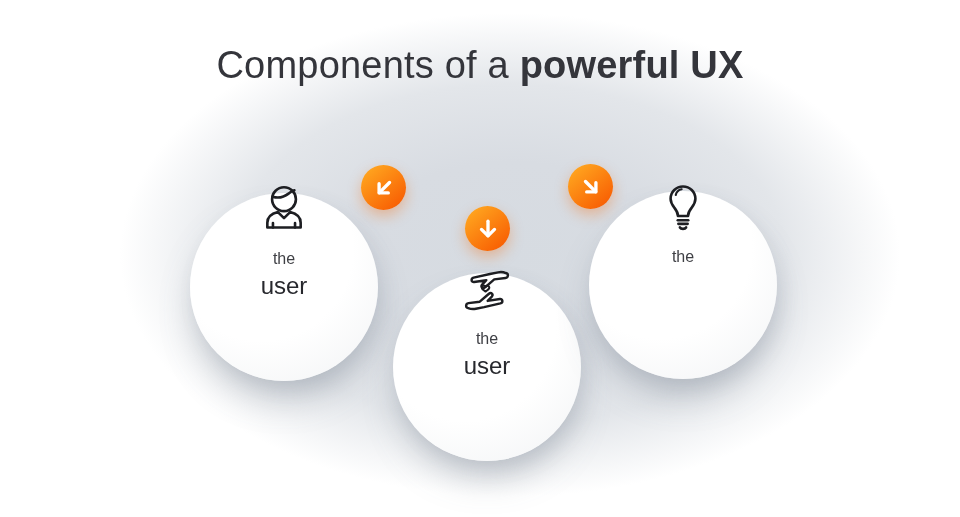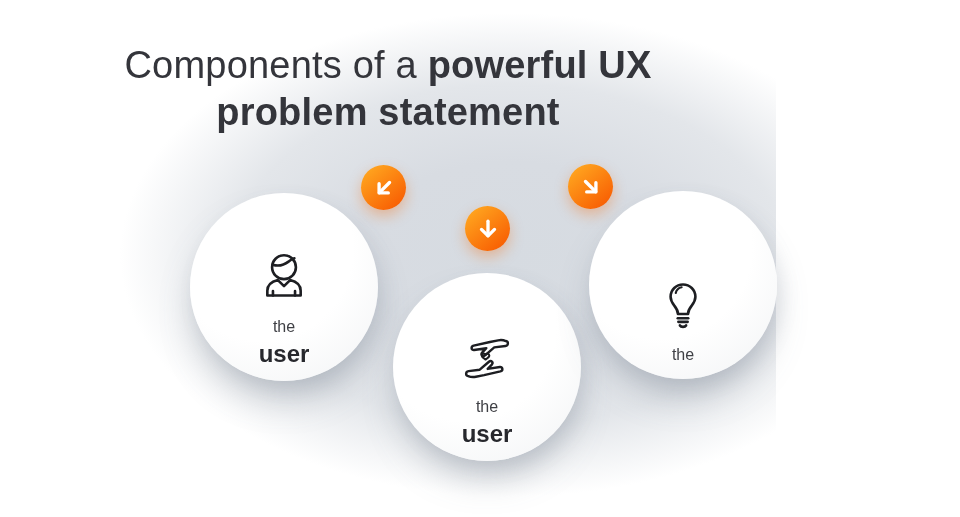--- a/index.html
+++ b/index.html
@@ -2,21 +2,21 @@
 <html><head>
 <meta charset="utf-8">
 <style>
   html,body{margin:0;padding:0;}
   body{
     width:960px;height:517px;
     font-family:"Liberation Sans","DejaVu Sans",sans-serif;
     background:#ffffff;overflow:hidden;
   }
   .stage{
-    position:relative;width:776px;height:517px;
+    position:relative;width:960px;height:517px;
     background:
       radial-gradient(ellipse 500px 310px at 510px 255px,
         #d6dbe1 0%, #dcе0e5 0%, #d8dce2 30%, #e3e6ea 55%, rgba(255,255,255,0) 78%),
       #ffffff;
   }
   
   .stage{
     background:
       radial-gradient(ellipse 500px 310px at 510px 255px,
         #d6dbe1 0%, #d8dce2 30%, #e3e6ea 55%, rgba(255,255,255,0) 78%),
@@ -27,32 +27,32 @@
     text-align:center;
     font-size:38px;line-height:1.24;
     font-weight:400;color:#34353b;
     letter-spacing:0.2px;
   }
   .title b{font-weight:700;}
   .circle{
     position:absolute;width:188px;height:188px;border-radius:50%;
     background:radial-gradient(circle at 38% 30%, #ffffff 52%, #f6f7f8 82%, #eef0f3 100%);
     box-shadow:0 22px 35px -6px rgba(104,114,130,0.35), 6px 8px 18px rgba(120,130,145,0.10);
-    display:flex;flex-direction:column;align-items:center;justify-content:flex-end;
+    display:flex;flex-direction:column;align-items:center;justify-content:flex-start;
   }
   .circle-inner{
     display:flex;flex-direction:column;align-items:center;
     transform:translateY(-12px);
   }
   .circle-user{left:190px;top:193px;}
   .circle-need{left:393px;top:273px;}
   .circle-insight{left:589px;top:191px;}
   .circle .icon{margin-bottom:4px;}
   .circle .the{font-size:16px;color:#3e3f44;line-height:1.5;}
-  .circle .label{font-size:24px;font-weight:700;color:#27282d;line-height:1.25;}
+  .circle .label{font-size:24px;font-weight:400;color:#27282d;line-height:1.25;}
   .badge{
     position:absolute;width:45px;height:45px;border-radius:50%;
     background:linear-gradient(140deg,#ffa41e 12%,#f85f03 88%);
     box-shadow:0 6px 14px rgba(243,105,12,0.35);
     display:flex;align-items:center;justify-content:center;
   }
   .badge-left{left:361px;top:165px;}
   .badge-middle{left:465px;top:206px;}
   .badge-right{left:568px;top:164px;}
   .badge svg{display:block;}
@@ -61,21 +61,20 @@
   .icon svg{display:block;}
 </style>
 </head>
 <body>
 
 <div class="stage">
 
   <div class="title">
     <span>Components of a</span>
     <b>powerful UX</b><br>
-    <b>problem statement</b>
   </div>
 
   <div class="badge badge-left">
     <span class="rot-dl">
       <svg width="26" height="26" viewBox="0 0 24 24" fill="none" stroke="#ffffff" stroke-width="3.1" stroke-linecap="round" stroke-linejoin="round">
         <path d="M12 4.8v13.2"></path>
           <path d="M6 12.4l6 6 6-6"></path>
       </svg>
     </span>
   </div>

